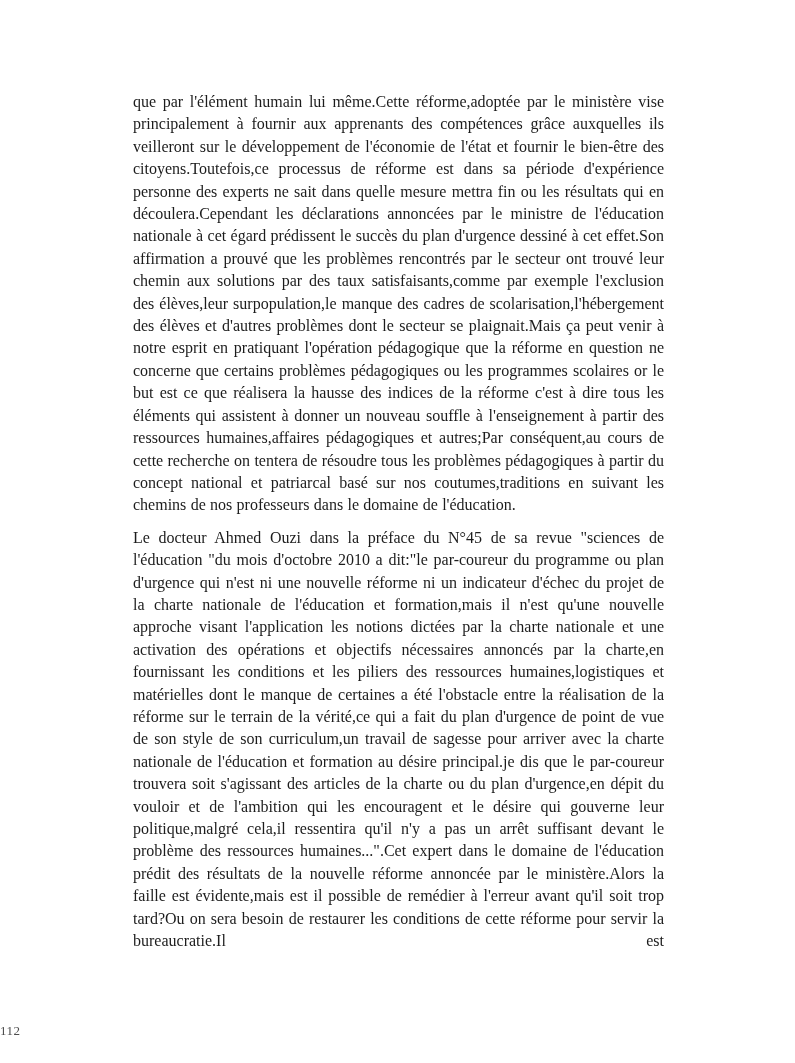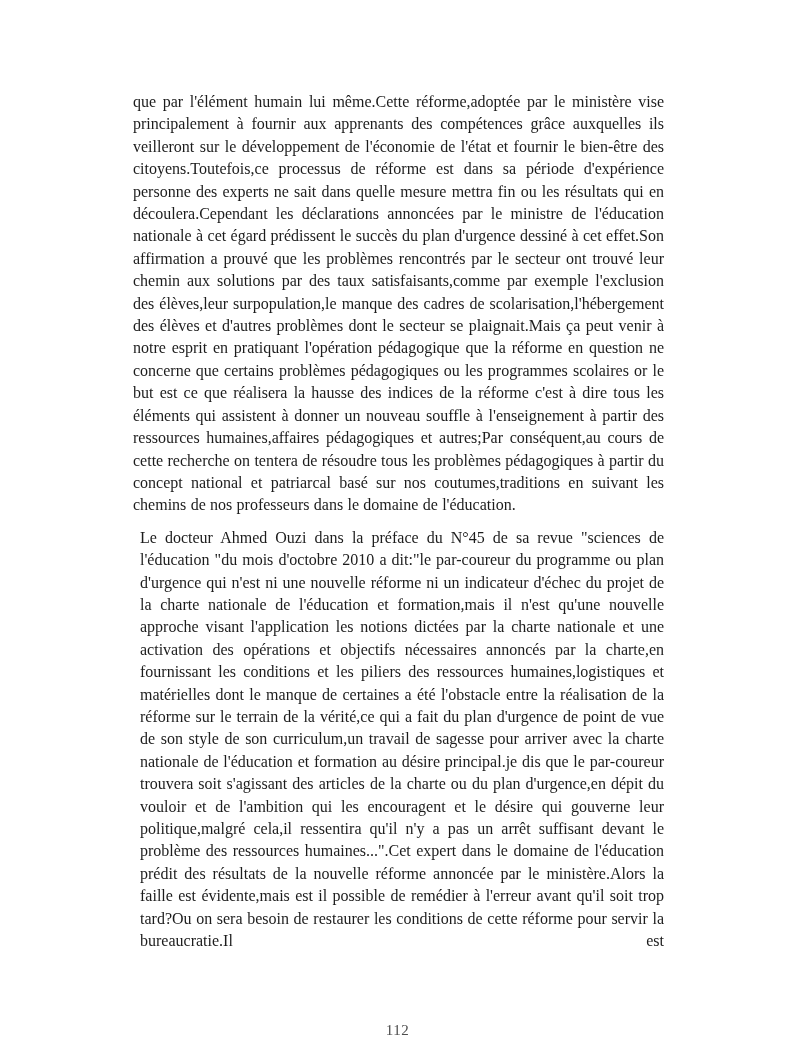--- a/index.html
+++ b/index.html
@@ -28,29 +28,28 @@
     text-align: justify;
     word-spacing: 0.02em;
   }
   .text-block p {
     margin: 0 0 10px 0;
     padding: 0;
   }
   
   .text-block p.continues {
     text-align-last: justify;
-    margin-left: 7px;
   }
   .page-number {
     position: absolute;
     left: 0;
     bottom: 24px;
     width: 100%;
-    text-align: center;
-    font-size: 15px;
+    text-align: left;
+    font-size: 13px;
     color: #4d4d4d;
     letter-spacing: 0.5px;
   }
 </style>
 </head>
 <body>
 
 <div class="page">
 
   <div class="text-block">

